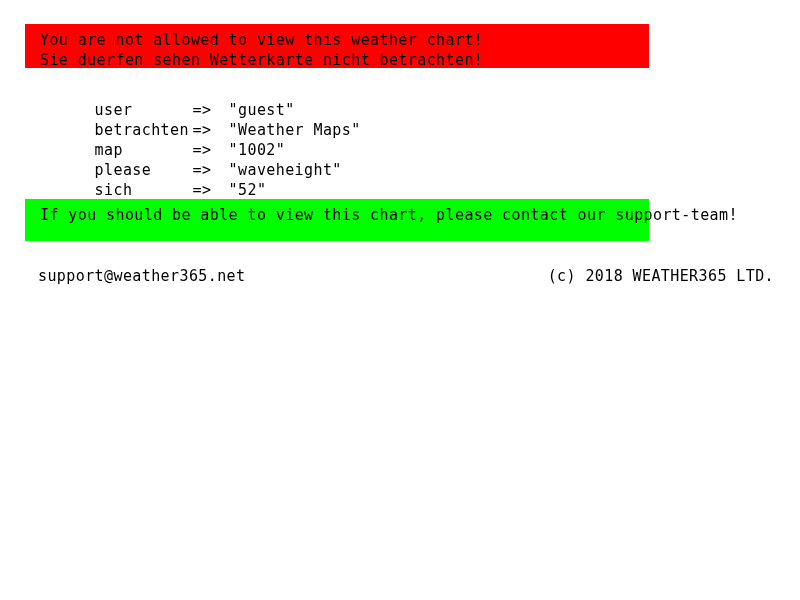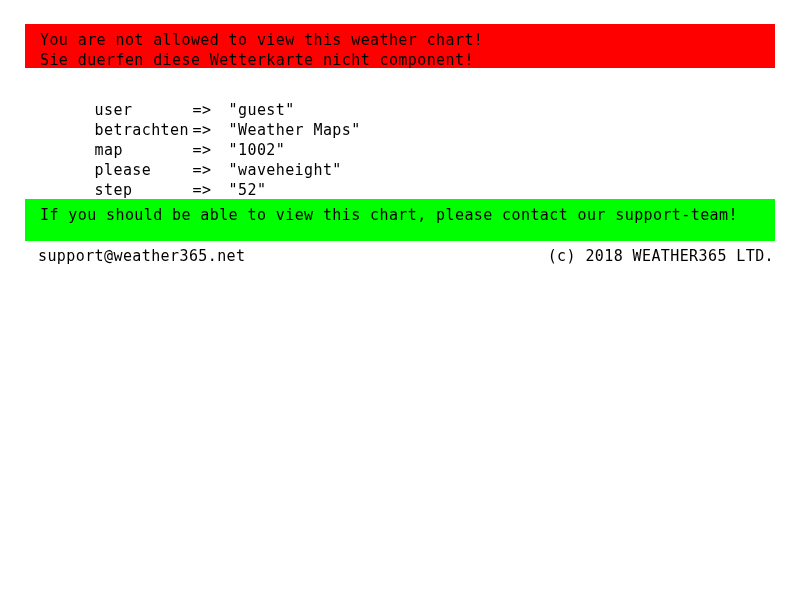--- a/index.html
+++ b/index.html
@@ -19,21 +19,21 @@
   .page {
     position: absolute;
     left: 0;
     top: 0;
     width: 800px;
     height: 600px;
   }
   .banner {
     position: absolute;
     left: 25px;
-    width: 750px;
+    width: 624px;
     padding: 6px 0 6px 0;
     box-sizing: border-box;
   }
   .banner-error {
     top: 24px;
     background: #fe0000;
     height: 44px;
   }
   .banner-ok {
     top: 199px;
@@ -67,21 +67,21 @@
   .param-arrow {
     display: inline-block;
     width: 36px;
   }
   .param-val {
     display: inline-block;
   }
   .footer {
     position: absolute;
     left: 38px;
-    top: 246px;
+    top: 266px;
     width: 736px;
     height: 20px;
     line-height: 20px;
   }
   .footer-left {
     float: left;
     white-space: pre;
     letter-spacing: 0.4px;
   }
   .footer-right {
@@ -90,38 +90,38 @@
     letter-spacing: 0.4px;
   }
 </style>
 </head>
 <body>
 
 <div class="page">
 
   <div class="banner banner-error">
     <span class="banner-line">You are not allowed to view this weather chart!</span>
-    <span class="banner-line">Sie duerfen diese Wetterkarte nicht component!</span>
+    <span class="banner-line">Sie duerfen sehen Wetterkarte nicht betrachten!</span>
   </div>
 
   <div class="params">
     <span class="param-row">
       <span class="param-key">user</span><span class="param-arrow">=&gt;</span><span class="param-val">"guest"</span>
     </span>
     <span class="param-row">
       <span class="param-key">betrachten</span><span class="param-arrow">=&gt;</span><span class="param-val">"Weather Maps"</span>
     </span>
     <span class="param-row">
       <span class="param-key">map</span><span class="param-arrow">=&gt;</span><span class="param-val">"1002"</span>
     </span>
     <span class="param-row">
       <span class="param-key">please</span><span class="param-arrow">=&gt;</span><span class="param-val">"waveheight"</span>
     </span>
     <span class="param-row">
-      <span class="param-key">step</span><span class="param-arrow">=&gt;</span><span class="param-val">"52"</span>
+      <span class="param-key">sich</span><span class="param-arrow">=&gt;</span><span class="param-val">"52"</span>
     </span>
   </div>
 
   <div class="banner banner-ok">
     <span class="banner-line">If you should be able to view this chart, please contact our support-team!</span>
   </div>
 
   <div class="footer">
     <span class="footer-left">support@weather365.net</span>
     <span class="footer-right">(c) 2018 WEATHER365 LTD.</span>

